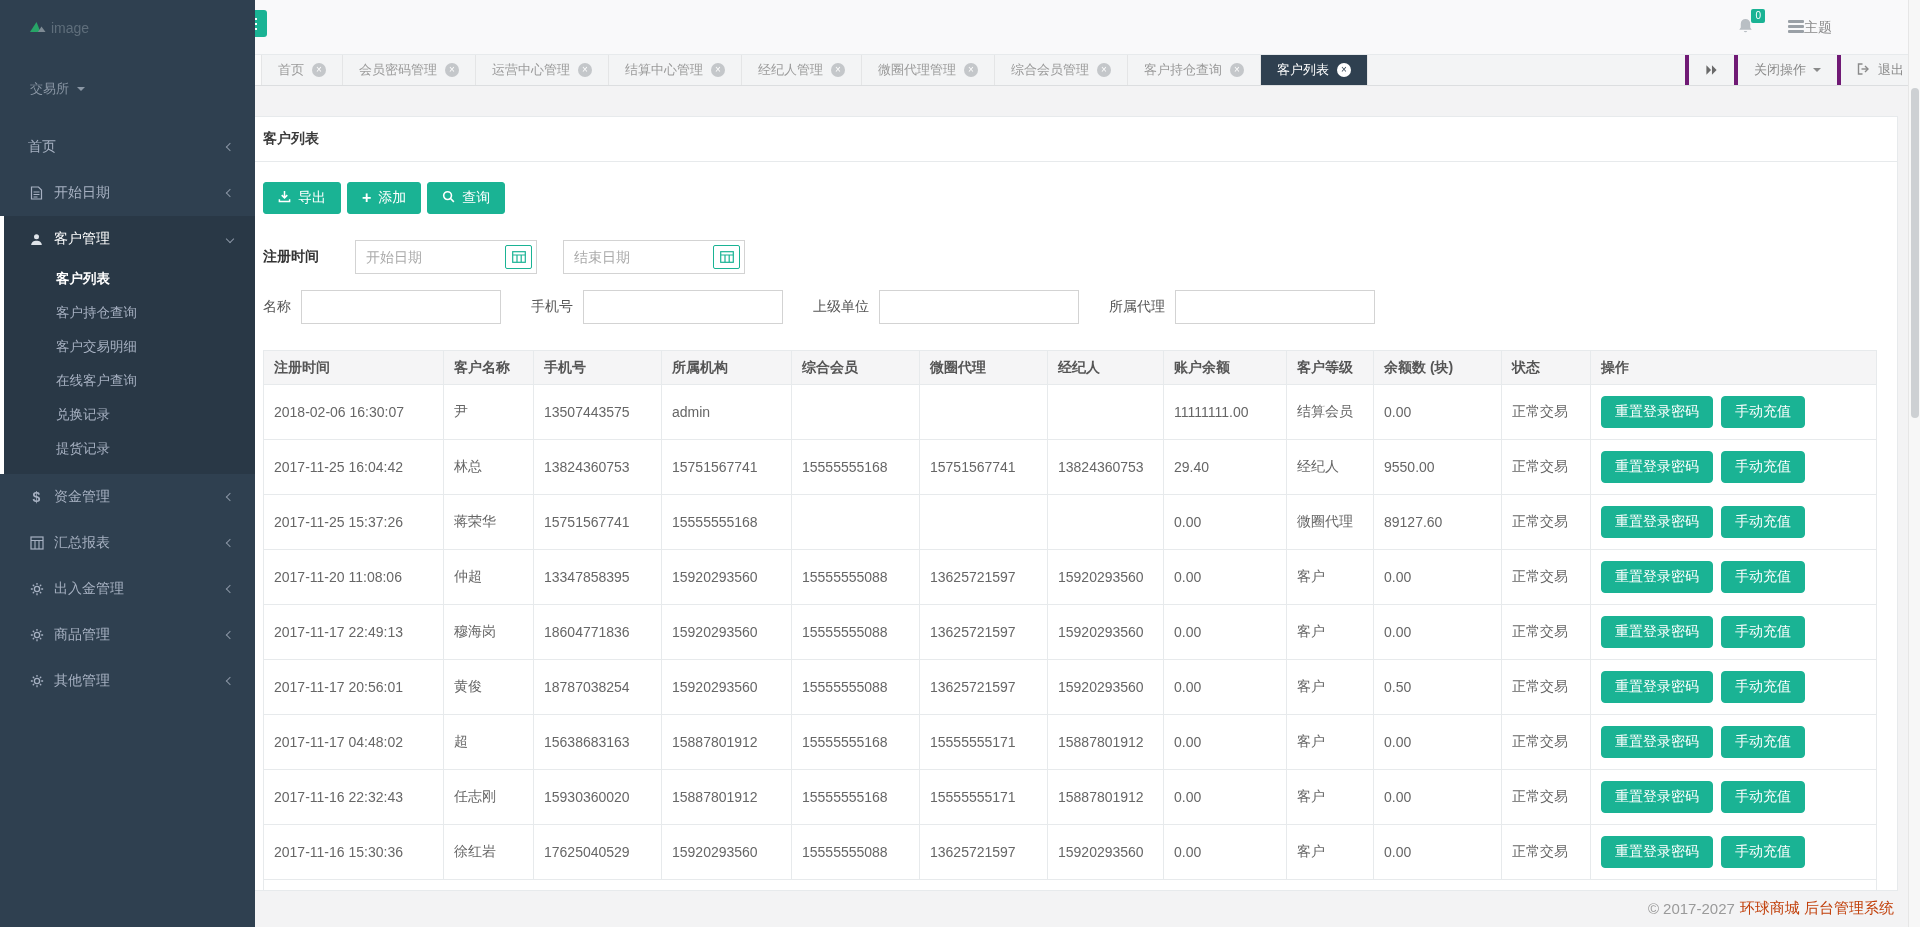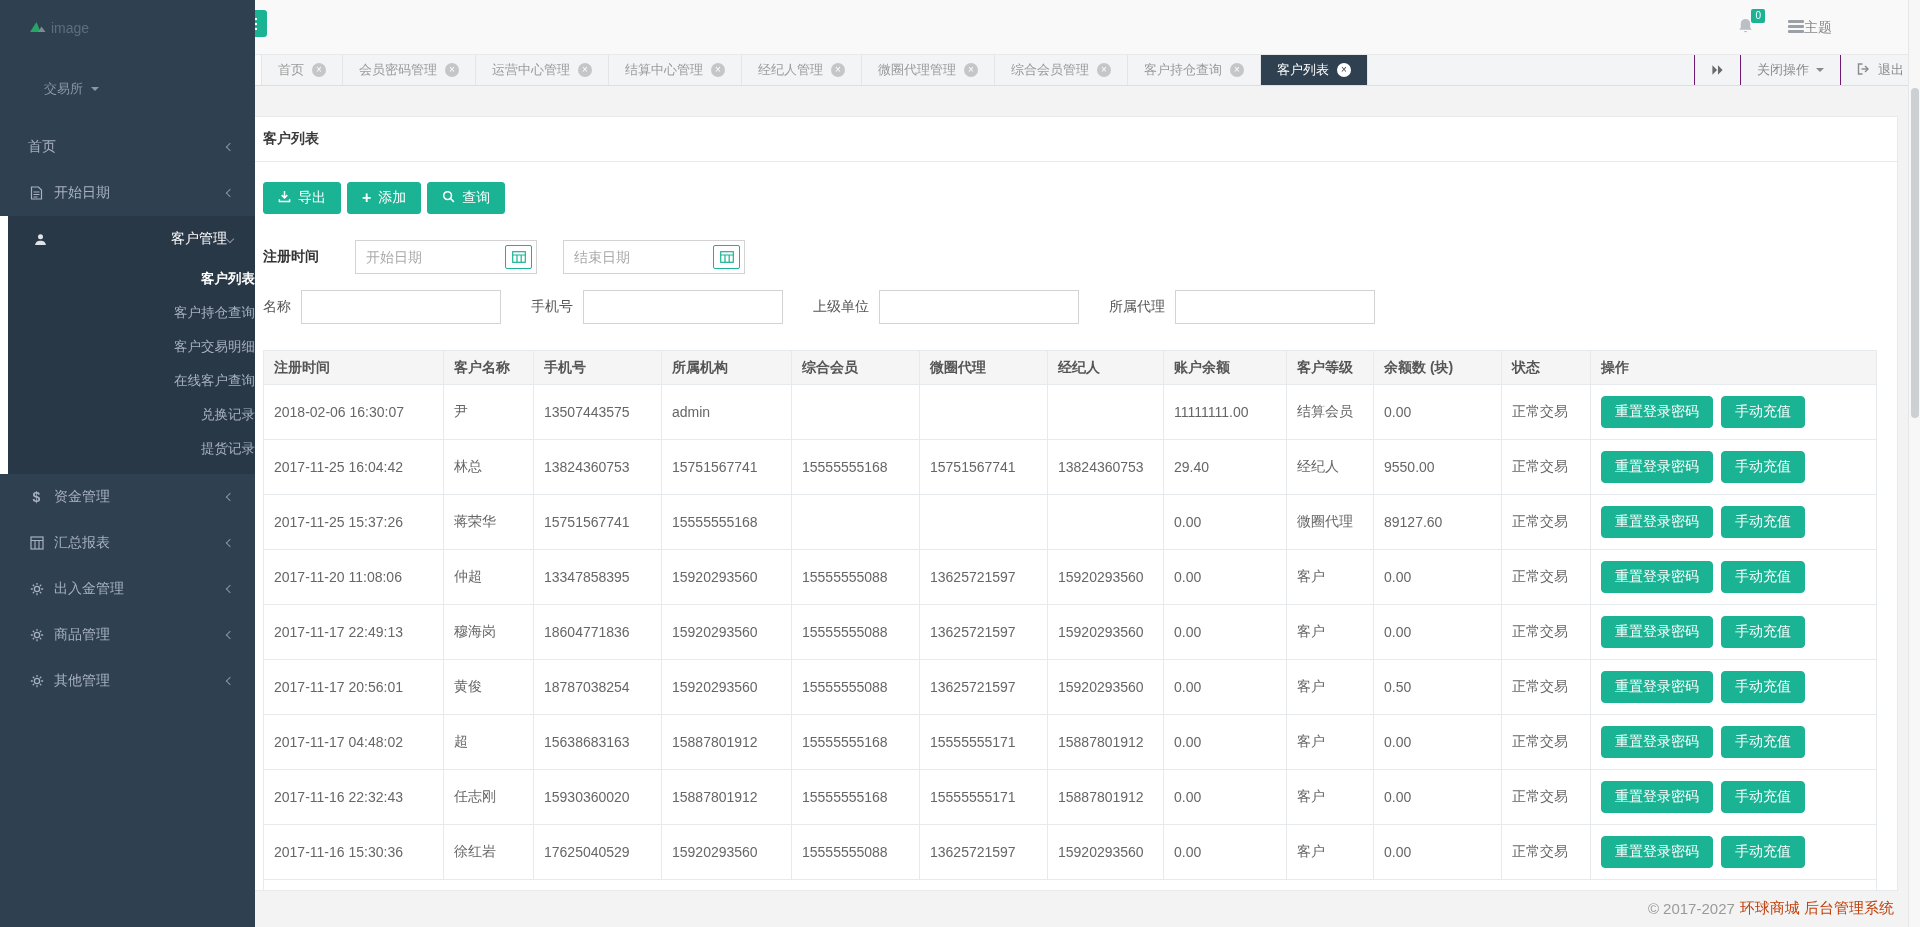--- a/index.html
+++ b/index.html
@@ -3,30 +3,30 @@
 <meta charset="utf-8">
 <style>
   * { margin:0; padding:0; box-sizing:border-box; }
   html,body { width:1920px; height:927px; overflow:hidden; }
   body { font-family:"Liberation Sans","DejaVu Sans",sans-serif; background:#f3f3f4; font-size:14px; color:#676a6c; }
 
   
   .sidebar { position:absolute; left:0; top:0; width:255px; height:927px; background:#2f4050; z-index:5; }
   .logo-block { padding:20px 0 0 30px; display:flex; align-items:center; gap:4px; }
   .logo-text { color:#5f6e7b; font-size:14px; }
-  .org-selector { margin-top:44px; padding-left:30px; color:#8b97a5; font-size:13px; display:flex; align-items:center; gap:8px; cursor:pointer;margin-left:14px; }
+  .org-selector { margin-top:44px; padding-left:30px; color:#8b97a5; font-size:13px; display:flex; align-items:center; gap:8px; cursor:pointer; }
   .caret-down { display:inline-block; width:0; height:0; border-left:4px solid transparent; border-right:4px solid transparent; border-top:4px solid #8b97a5; }
   .nav { margin-top:26px; }
   .nav-item { height:46px; display:flex; align-items:center; padding:0 22px 0 28px; color:#a7b1c2; cursor:pointer; }
   .nav-item .icon { width:17px; margin-right:9px; display:inline-flex; justify-content:center; color:#a7b1c2; }
   .nav-item .lbl { flex:1; }
   .chev { display:inline-block; width:6px; height:6px; border-right:1.5px solid #8a95a5; border-bottom:1.5px solid #8a95a5; }
   .chev.left { transform:rotate(135deg); }
   .chev.down { transform:rotate(45deg); }
-  .nav-section.active { background:#293846; border-left:8px solid #ffffff;text-align:right; }
+  .nav-section.active { background:#293846; border-left:4px solid #ffffff; }
   .nav-section.active .nav-item { padding-left:24px; color:#ffffff; }
   .nav-section.active .nav-item .icon { color:#dfe4ea; }
   .submenu { padding-bottom:8px; }
   .sub-item { height:34px; line-height:34px; padding-left:52px; color:#a7b1c2; font-size:13.5px; cursor:pointer; }
   .sub-item.active { color:#ffffff; font-weight:bold; }
   .dollar-glyph { font-weight:bold; font-size:14px; }
 
   
   .main { position:absolute; left:220px; top:0; width:1700px; height:927px; }
   .top-strip { height:55px; background:#f9f9fa; border-bottom:1px solid #e7eaec; position:relative; }
@@ -39,21 +39,21 @@
 
   
   .tabbar { height:31px; background:#f3f4f5; border-bottom:1px solid #dcdee0; display:flex; align-items:stretch; }
   .tab-scroll { width:42px; display:flex; align-items:center; justify-content:center; background:#fbfbfb; border-right:1px solid #e4e5e6; cursor:pointer; }
   .tabs { display:flex; flex:1; overflow:hidden; }
   .tab { display:flex; align-items:center; gap:8px; padding:0 16px; border-right:1px solid #e4e5e6; color:#9a9a9a; font-size:13px; cursor:pointer; white-space:nowrap; }
   .tab-close { width:14px; height:14px; border-radius:50%; background:#c4c7ca; color:#fff; font-size:10px; line-height:13px; text-align:center; display:inline-block; }
   .tab.active { background:#2f4050; color:#fff; }
   .tab.active .tab-close { background:#fff; color:#2f4050; }
   .tab-controls { display:flex; align-items:stretch; }
-  .tab-ctrl { display:flex; align-items:center; gap:7px; padding:0 16px; border-left:1px solid #701a75; color:#8a8a8a; font-size:13px; cursor:pointer; white-space:nowrap; }
+  .tab-ctrl { display:flex; align-items:center; gap:7px; padding:0 16px; border-left:4px solid #701a75; color:#8a8a8a; font-size:13px; cursor:pointer; white-space:nowrap; }
 
   
   .content { padding:30px 22px 0 22px; }
   .ibox { background:#fff; border:1px solid #e7eaec; }
   .ibox-title { padding:13px 20px; border-bottom:1px solid #e7eaec; font-weight:bold; color:#3a3a3a; font-size:14px; }
   .ibox-content { padding:20px 20px 0 20px; }
   .toolbar { display:flex; gap:6px; }
   .btn-green { display:inline-flex; align-items:center; gap:7px; height:32px; padding:0 14px; background:#1ab394; border:1px solid #1ab394; border-radius:3px; color:#fff; font-size:14px; cursor:pointer; }
   .btn-green .plus { font-size:16px; font-weight:bold; line-height:1; }
   .filter-row1 { margin-top:26px; display:flex; align-items:center; }

